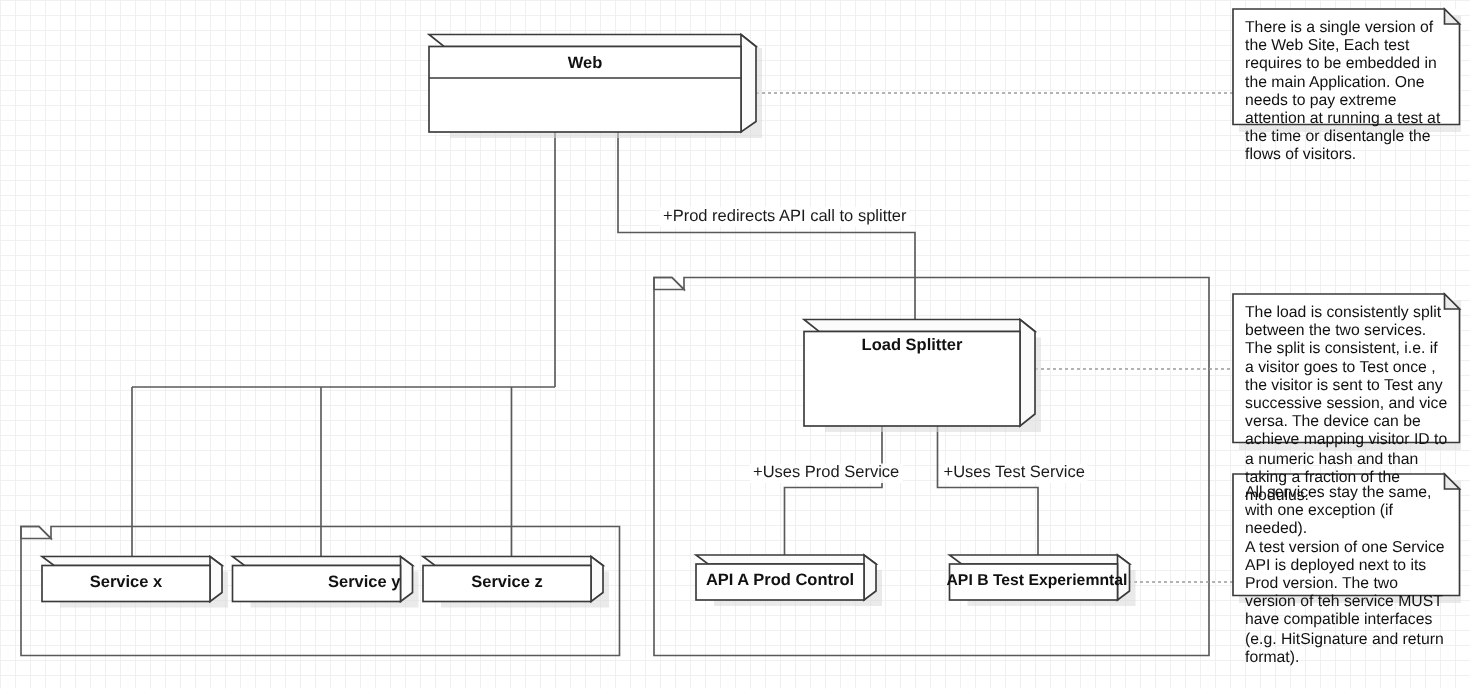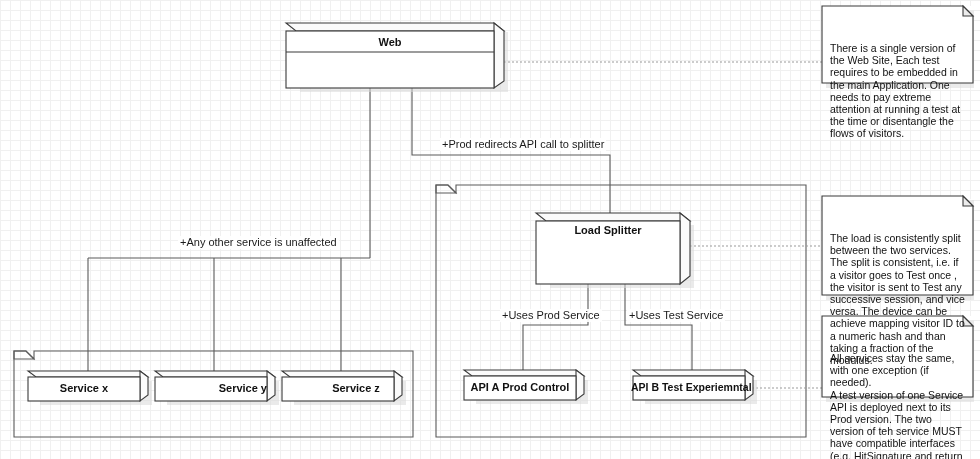--- a/index.html
+++ b/index.html
@@ -98,21 +98,20 @@
   }
   .note-svg {
     position: absolute;
     left: 0;
     top: 0;
     overflow: visible;
   }
   .note-text {
     position: relative;
     z-index: 2;
-    margin-top: 30px;
   }
   .note-shape {
     fill: #ffffff;
     stroke: #3a3a3a;
     stroke-width: 1.1;
   }
   .note-fold {
     fill: #ececec;
     stroke: #3a3a3a;
     stroke-width: 1.1;
@@ -203,29 +202,28 @@
   </svg>
 
   <div class="node-label" style="left:286px; top:36px; width:208px;">Web</div>
 
   <div class="node-label" style="left:536px; top:224px; width:144px;">Load Splitter</div>
 
   <div class="node-label" style="left:28px; top:382px; width:112px;">Service x</div>
 
   <div class="node-label" style="left:155px; top:382px; width:112px;text-align:right;">Service y</div>
 
-  <div class="node-label" style="left:300px; top:382px; width:112px;">Service z</div>
+  <div class="node-label" style="left:282px; top:382px; width:112px;">Service z</div>
 
   <div class="node-label" style="left:464px; top:381px; width:112px;">API A Prod Control</div>
 
   <div class="node-label" style="left:631px; top:381px; width:116px; font-size:10.5px;">API B Test Experiemntal</div>
 
   <div class="edge-label" style="left:440px; top:138px;">+Prod redirects API call to splitter</div>
 
-  <div class="edge-label" style="left:178px; top:236px;">+Any other service is unaffected</div>
 
   <div class="edge-label" style="left:500px; top:309px;">+Uses Prod Service</div>
 
   <div class="edge-label" style="left:627px; top:309px;">+Uses Test Service</div>
 
   <div class="note" style="left:822px; top:6px; width:152px; height:78px;">
     <svg class="note-svg" width="152" height="78" viewBox="0 0 152 78" xmlns="http://www.w3.org/2000/svg">
       <path class="note-shadow" d="M 4 4 L 152 4 L 152 82 L 4 82 Z"></path>
       <path class="note-shape" d="M 0 0 L 141 0 L 151 10 L 151 77 L 0 77 Z"></path>
       <path class="note-fold" d="M 141 0 L 151 10 L 141 10 Z"></path>

